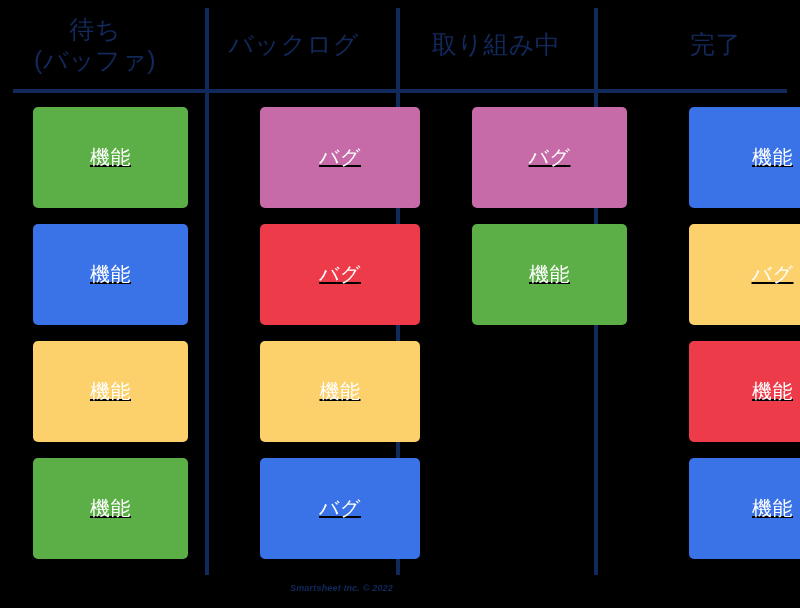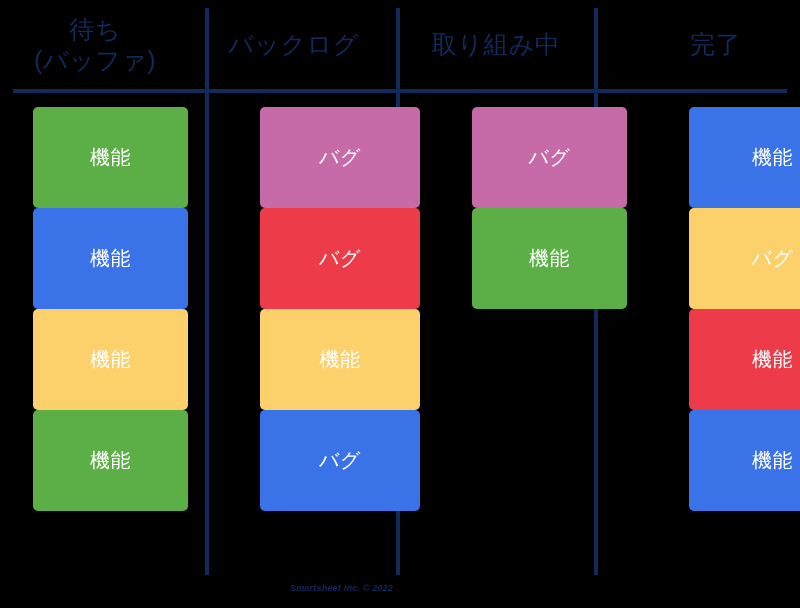--- a/index.html
+++ b/index.html
@@ -73,20 +73,22 @@
     left: 0;
     top: 107px;
     width: 800px;
     height: 456px;
     display: flex;
   }
   .column {
     flex: 0 0 auto;
     display: flex;
     flex-direction: column;
+    gap: 16px;
+    text-decoration: underline;
   }
   .column.k0 { width: 205px; padding-left: 33px; }
   .column.k1 { width: 191px; padding-left: 22px; }
   .column.k2 { width: 198px; padding-left: 21px; }
   .column.k3 { width: 206px; padding-left: 19px; }
 
   .card {
     height: 101px;
     border-radius: 5px;
     display: flex;

